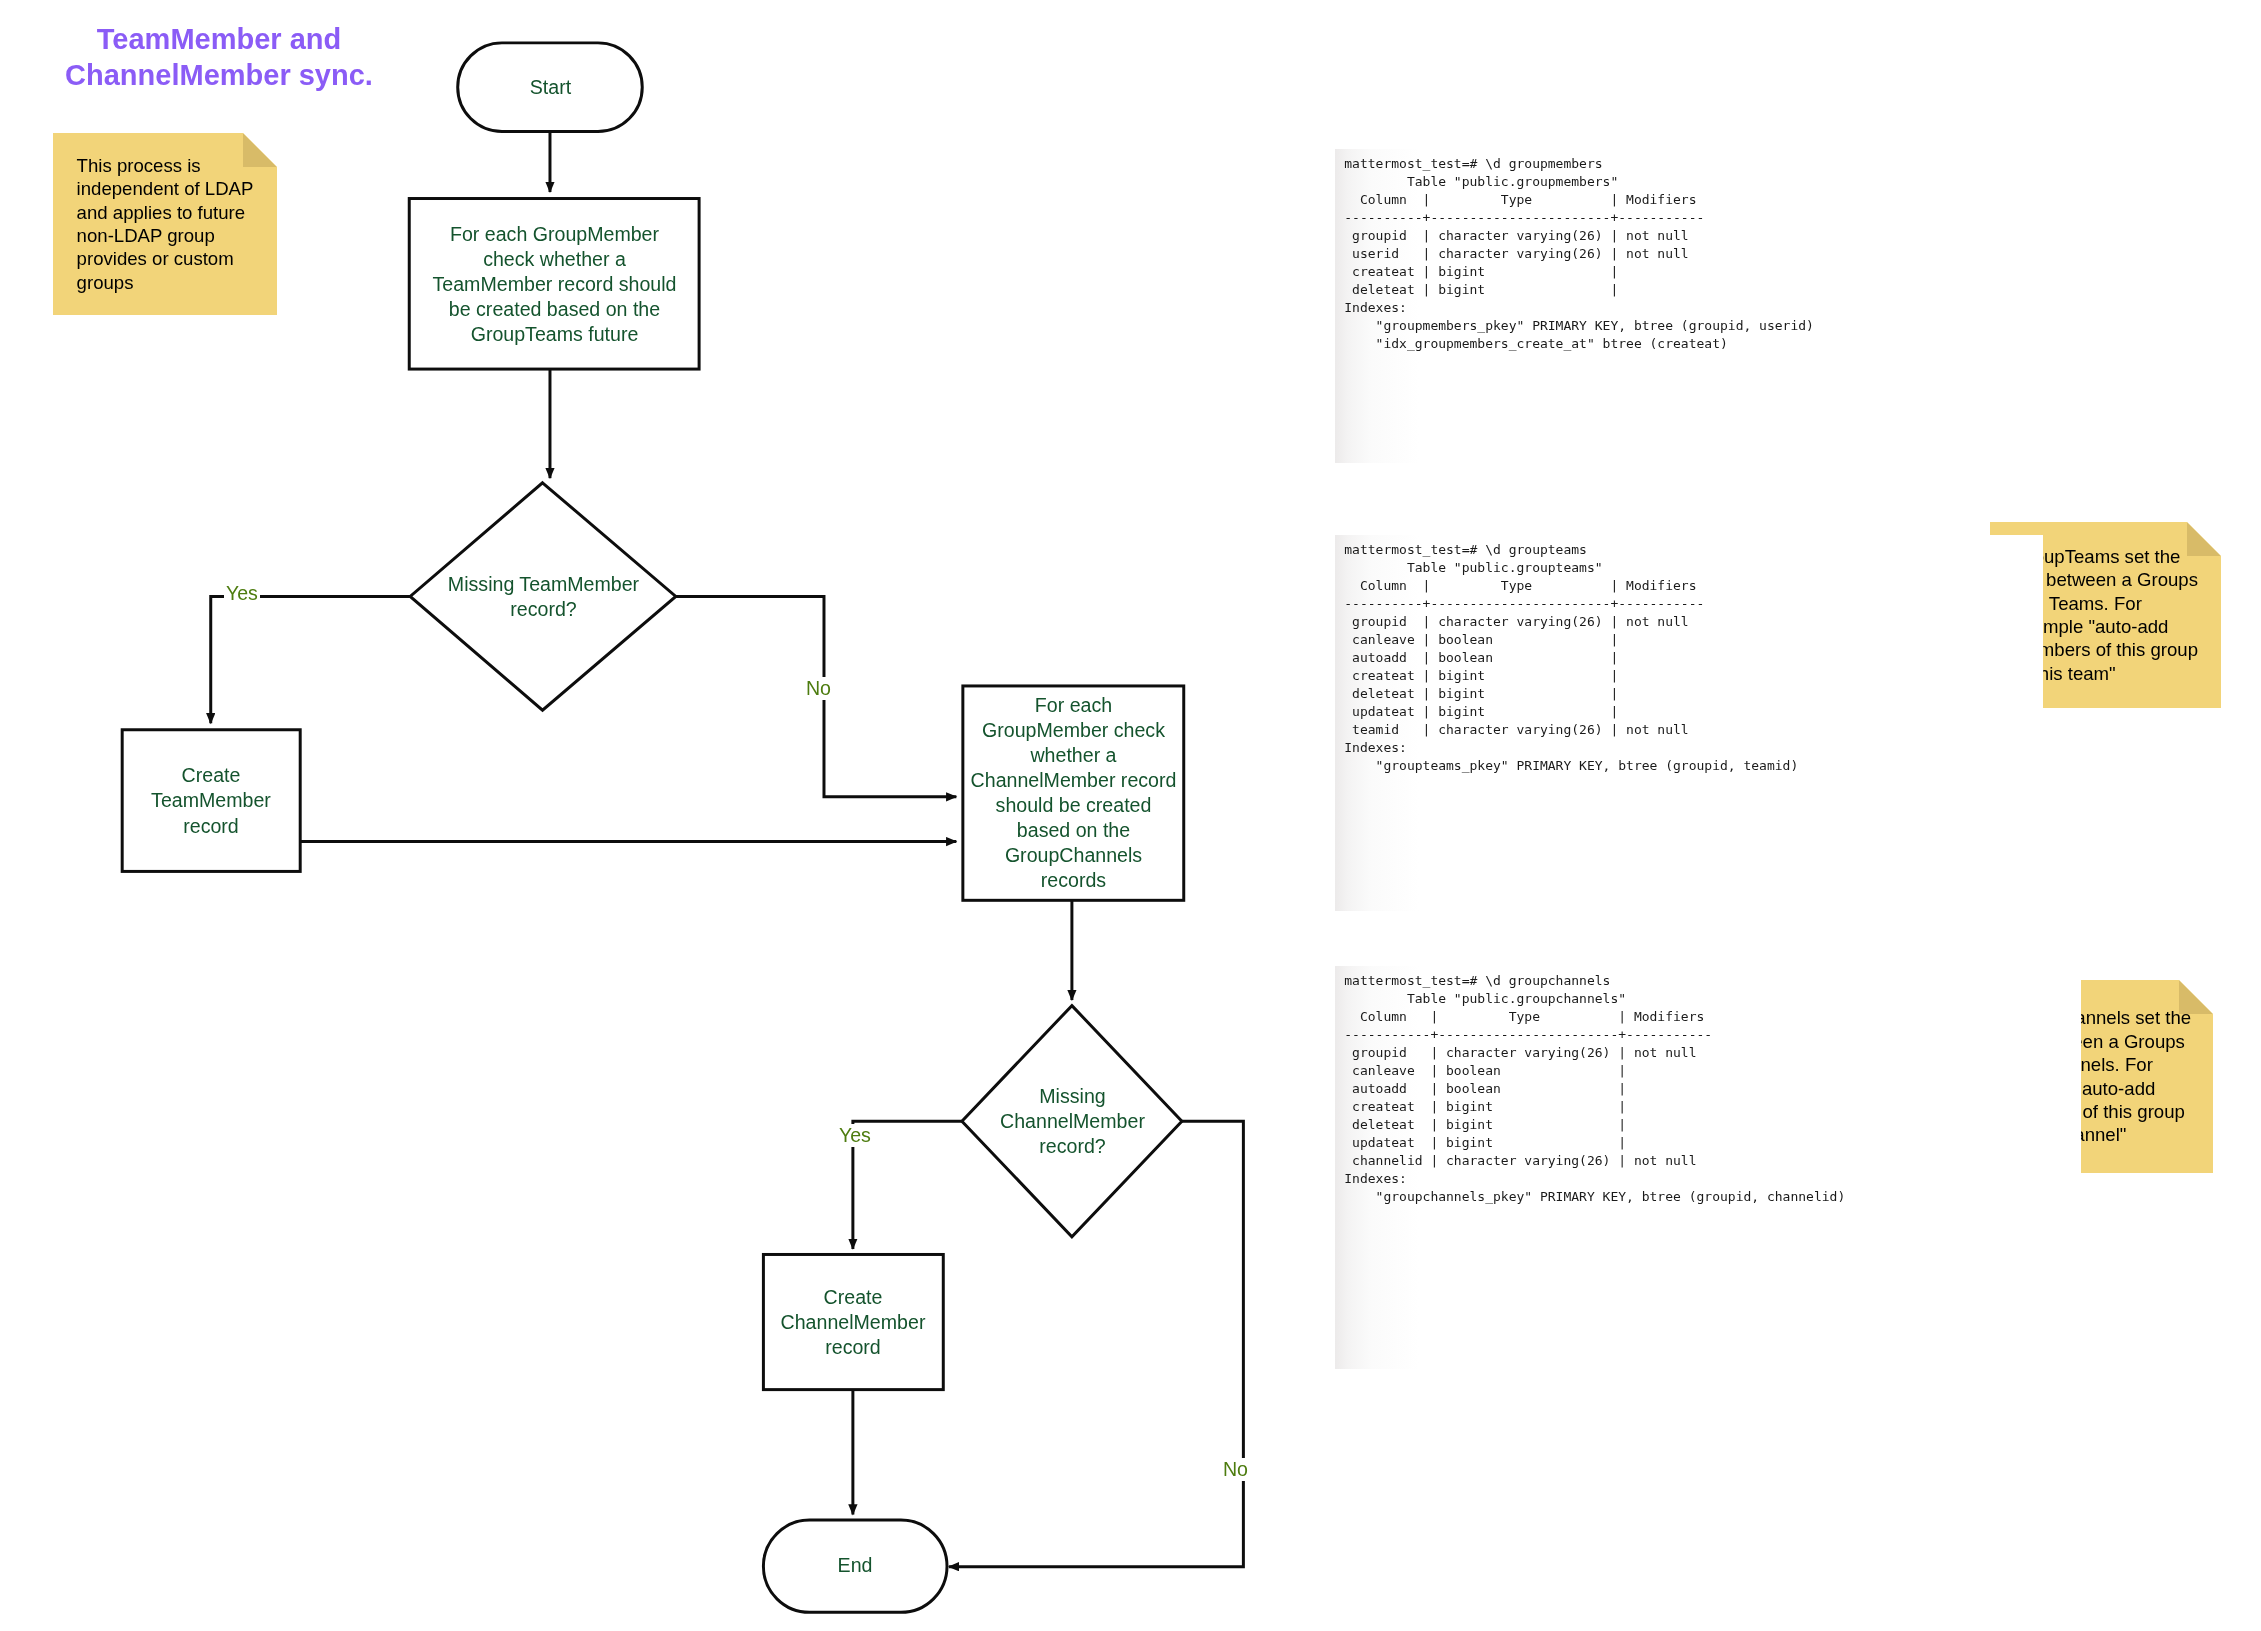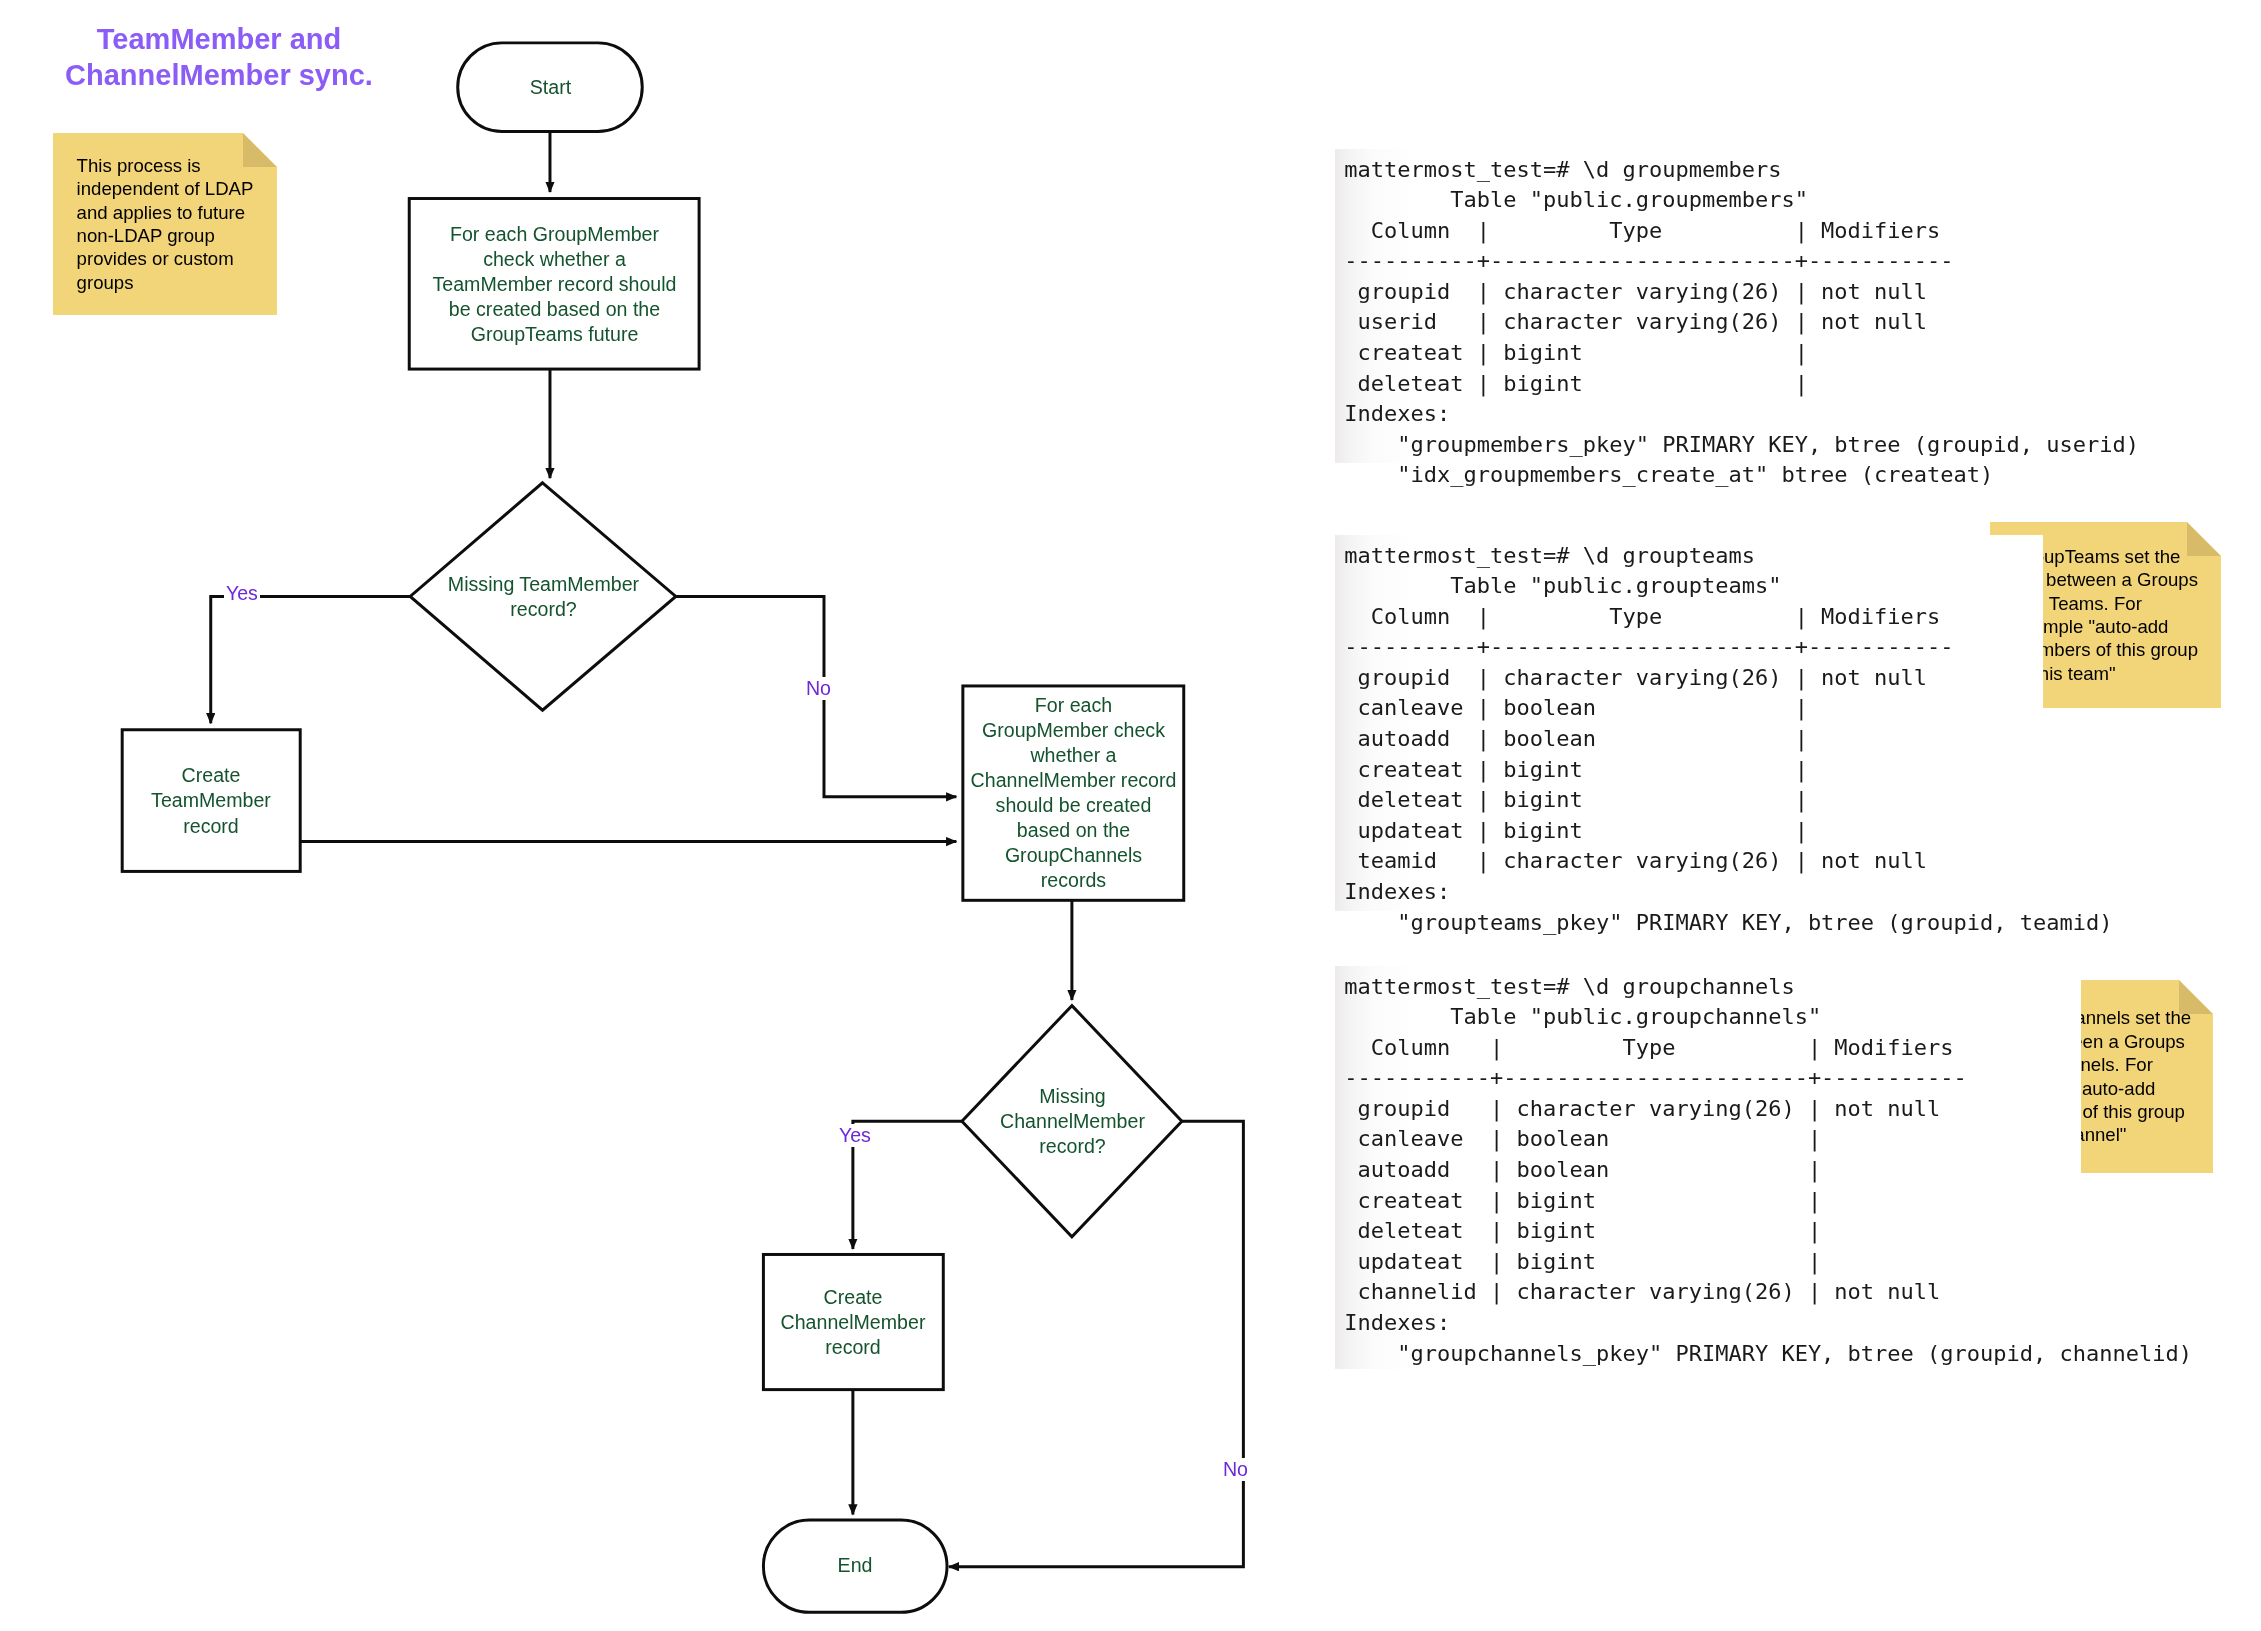--- a/index.html
+++ b/index.html
@@ -51,21 +51,21 @@
     color: #14532d;
     font-size: 19.6px;
     line-height: 1.28;
     white-space: pre-line;
     pointer-events: none;
   }
 
   .edge-label {
     position: absolute;
     font-size: 19.6px;
-    color: #6d28d9;
+    color: #4d7c0f;
     background: #ffffff;
     padding: 0 1.9px;
   }
 
   
   .sticky {
     position: absolute;
     box-sizing: border-box;
     color: #000000;
     font-size: 18.6px;
@@ -87,21 +87,21 @@
     right: 0;
     width: 34px;
     height: 34px;
     z-index: 3;
   }
 
   
   .term {
     position: absolute;
     font-family: "DejaVu Sans Mono", monospace;
-    font-size: 22px;
+    font-size: 13px;
     line-height: 1.39;
     color: #1a1a1a;
     white-space: pre;
     background: linear-gradient(to right,
                 #eceaea 0px, #f4f3f3 13px, #fbfbfb 37px, #ffffff 84px);
     padding: 5.6px 7.5px 7.5px 9.3px;
     box-sizing: border-box;
   }
   .term .term-line { display: block; }
 </style>

